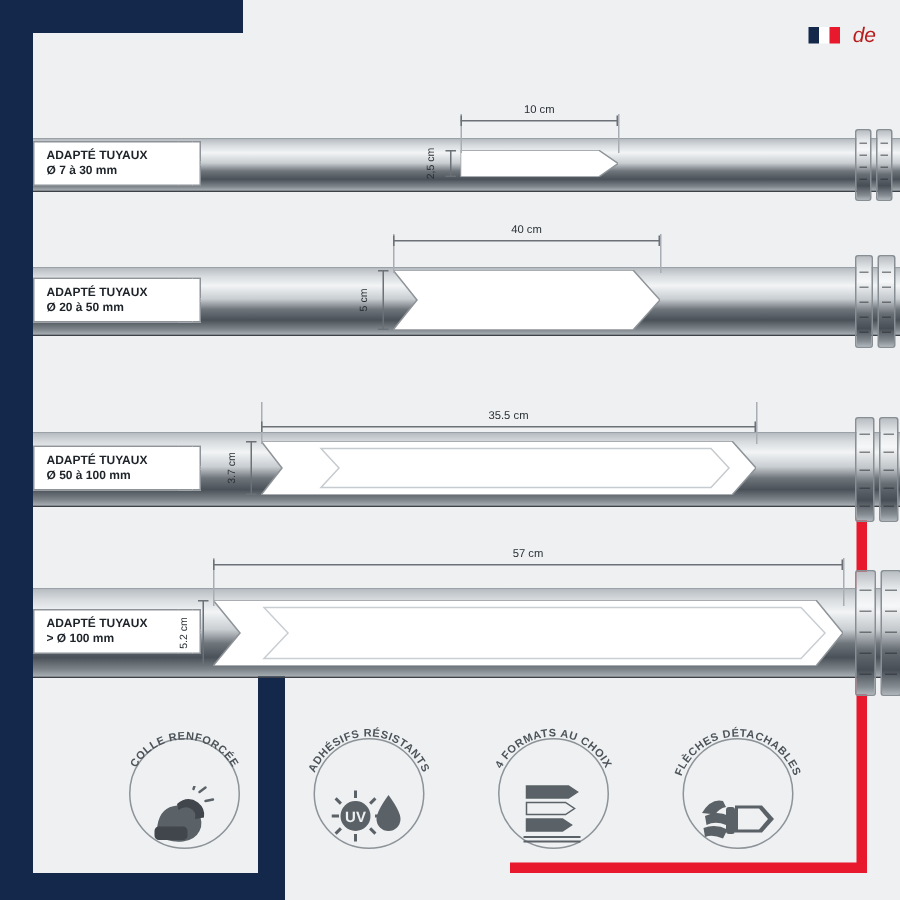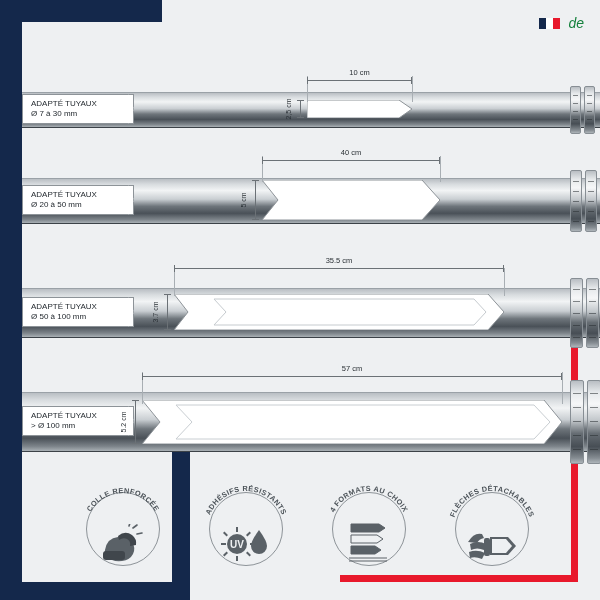--- a/index.html
+++ b/index.html
@@ -40,21 +40,21 @@
   }
 
   
   .logo{
     position:absolute;right:16px;top:14px;text-align:right;line-height:1;
   }
   .logo .l1{
     font-size:26px;font-weight:bold;color:#14284b;letter-spacing:-0.5px;
   }
   .logo .l2row{display:flex;align-items:center;justify-content:flex-end;gap:5px;margin-top:2px;}
-  .logo .de{font-size:14px;font-style:italic;color:#15803d;}
+  .logo .de{font-size:14px;font-style:italic;color:#b91c1c;}
   .logo .fr{font-size:26px;font-weight:bold;color:#14284b;letter-spacing:-0.5px;}
   .flag{display:inline-flex;height:11px;width:21px;margin-right:3px;border:0;}
   .flag i{display:block;height:11px;width:7px;}
   .flag .b{background:#14284b;}
   .flag .w{background:#ffffff;}
   .flag .r{background:#e8192c;}
 
   
   .pipe-row{position:absolute;left:22px;}
   .pipe{
@@ -80,21 +80,21 @@
     position:absolute;background:#ffffff;border:1px solid #8d9398;
     display:flex;align-items:center;padding-left:8px;
     font-size:8px;color:#1d2329;line-height:1.25;
     box-sizing:border-box;
   }
   .tag .arrowtip{
     position:absolute;right:-1px;top:-1px;bottom:-1px;width:14px;
     background:#ffffff;border:1px solid #8d9398;border-left:none;
     clip-path:polygon(0 0,60% 0,100% 50%,60% 100%,0 100%);
   }
-  .tag span{display:block;white-space:nowrap;}
+  .tag span{display:block;white-space:nowrap;font-weight:bold;}
 
   
   .dim-h{position:absolute;height:1px;background:#6b7176;}
   .dim-h::before,.dim-h::after{
     content:"";position:absolute;top:-3px;width:1px;height:7px;background:#6b7176;
   }
   .dim-h::before{left:0;}
   .dim-h::after{right:0;}
   .dim-h .cap{
     position:absolute;top:-12px;left:50%;transform:translateX(-50%);
@@ -263,21 +263,21 @@
 
     <div style="position:absolute;top:26px;left:152px;width:330px;height:36px;">
       <svg width="330" height="36" viewBox="0 0 330 36">
         <polygon points="0,0 314,0 330,18 314,36 0,36 14,18" fill="#ffffff" stroke="#8d9398" stroke-width="1"></polygon>
         <polygon points="40,5 300,5 312,18 300,31 40,31 52,18" fill="none" stroke="#c6cbcf" stroke-width="1"></polygon>
       </svg>
     </div>
 
     <div class="ext" style="left:152px;top:0px;height:28px;"></div>
     <div class="ext" style="left:482px;top:0px;height:28px;"></div>
-    <div class="dim-h" style="left:152px;top:0;width:330px;">
+    <div class="dim-h" style="left:152px;top:16px;width:330px;">
       <span class="cap">35.5 cm</span>
     </div>
     <div class="dim-v" style="left:145px;top:26px;height:36px;">
       <span class="cap">3.7 cm</span>
     </div>
   </div>
 
   <div class="pipe-row" style="top:368px;width:578px;height:100px;">
     <div class="pipe" style="top:24px;left:0;width:578px;height:58px;"></div>
     <div class="flange" style="top:12px;left:548px;width:12px;height:82px;">

